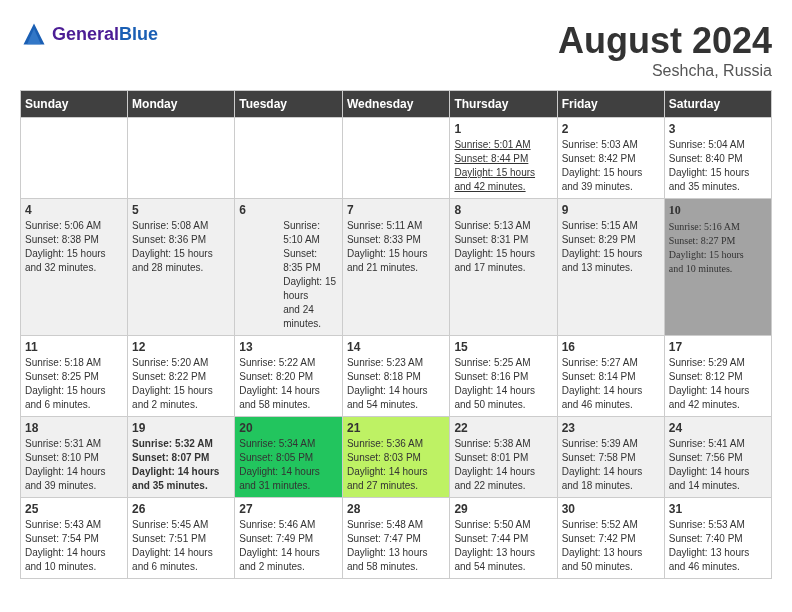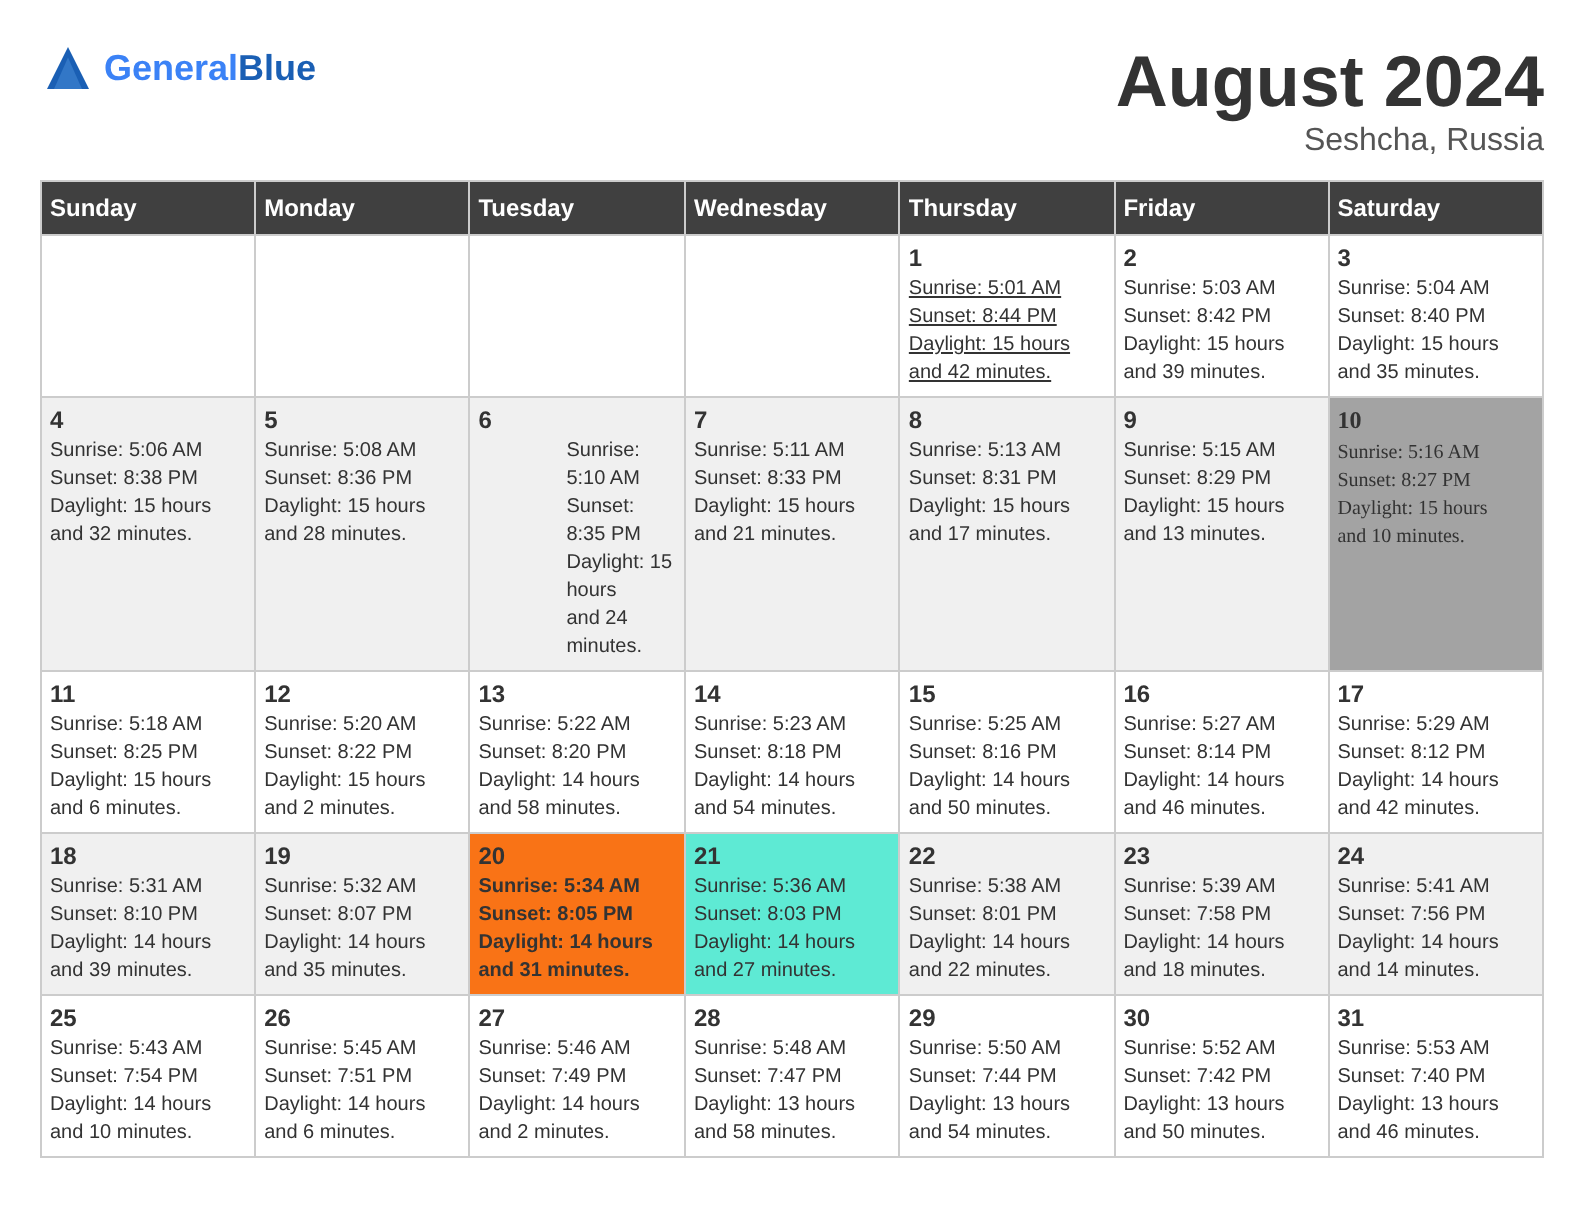--- a/index.html
+++ b/index.html
@@ -87,21 +87,21 @@
 </head>
 <body>
 
 <div class="header">
   <div class="logo">
     <svg class="logo-icon" viewBox="0 0 32 32" xmlns="http://www.w3.org/2000/svg">
       <polygon points="16,4 28,28 4,28" fill="#1a5fb4"></polygon>
       <polygon points="16,10 24,28 8,28" fill="#4a90d9" opacity="0.5"></polygon>
     </svg>
     <div>
-      <span style="font-size:18px;font-weight:bold;color:#3b82f6;">General</span><span style="font-size:18px;font-weight:bold;color:#1a5fb4;">Blue</span>
+      <span style="font-size:18px;font-weight:bold;color:#4c1d95;">General</span><span style="font-size:18px;font-weight:bold;color:#1a5fb4;">Blue</span>
     </div>
   </div>
   <div class="title-block">
     <div class="month-year">August 2024</div>
     <div class="location">Seshcha, Russia</div>
   </div>
 </div>
 
 <table class="calendar">
   <thead>
@@ -248,33 +248,33 @@
       <tr class="row-even">
         <td style="background: rgb(240, 240, 240);">
           <span class="day-num">18</span>
           <div class="day-info" style="white-space: pre-line;">Sunrise: 5:31 AM
 Sunset: 8:10 PM
 Daylight: 14 hours
 and 39 minutes.</div>
         </td>
         <td style="background: rgb(240, 240, 240);">
           <span class="day-num">19</span>
-          <div class="day-info" style="white-space: pre-line;">Sunrise: 5:32 AM
+          <div class="day-info" style="white-space: pre-line; font-weight: bold;">Sunrise: 5:32 AM
 Sunset: 8:07 PM
 Daylight: 14 hours
 and 35 minutes.</div>
         </td>
-        <td style="background: #f97316;">
+        <td style="background: #22c55e;">
           <span class="day-num">20</span>
-          <div class="day-info" style="white-space: pre-line; font-weight: bold;">Sunrise: 5:34 AM
+          <div class="day-info" style="white-space: pre-line;">Sunrise: 5:34 AM
 Sunset: 8:05 PM
 Daylight: 14 hours
 and 31 minutes.</div>
         </td>
-        <td style="background: #5eead4;">
+        <td style="background: #bef264;">
           <span class="day-num">21</span>
           <div class="day-info" style="white-space: pre-line;">Sunrise: 5:36 AM
 Sunset: 8:03 PM
 Daylight: 14 hours
 and 27 minutes.</div>
         </td>
         <td style="background: rgb(240, 240, 240);">
           <span class="day-num">22</span>
           <div class="day-info" style="white-space: pre-line;">Sunrise: 5:38 AM
 Sunset: 8:01 PM

